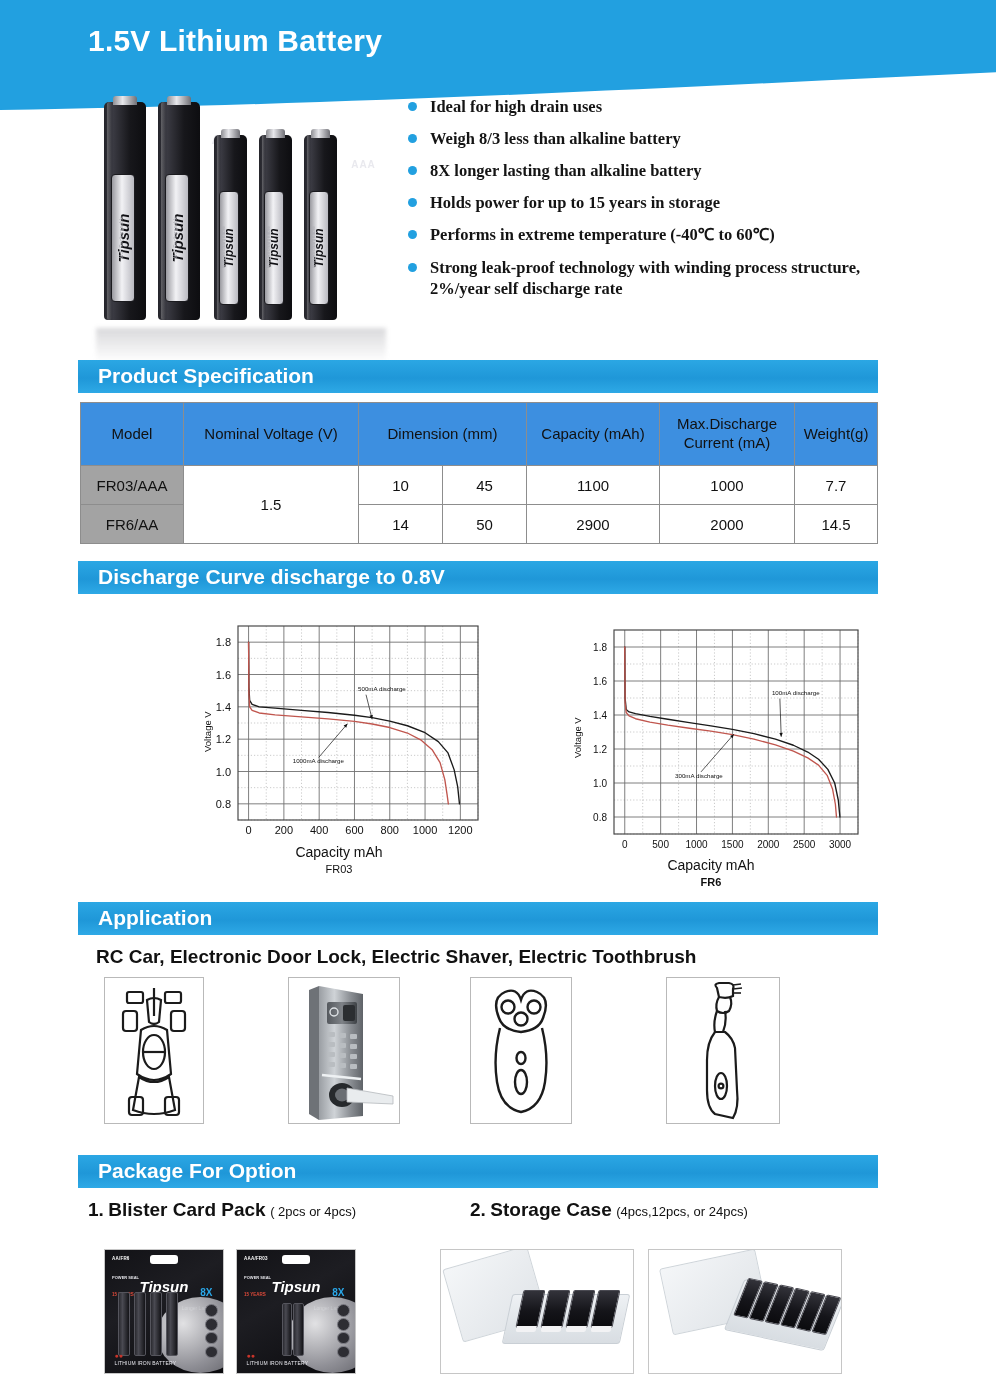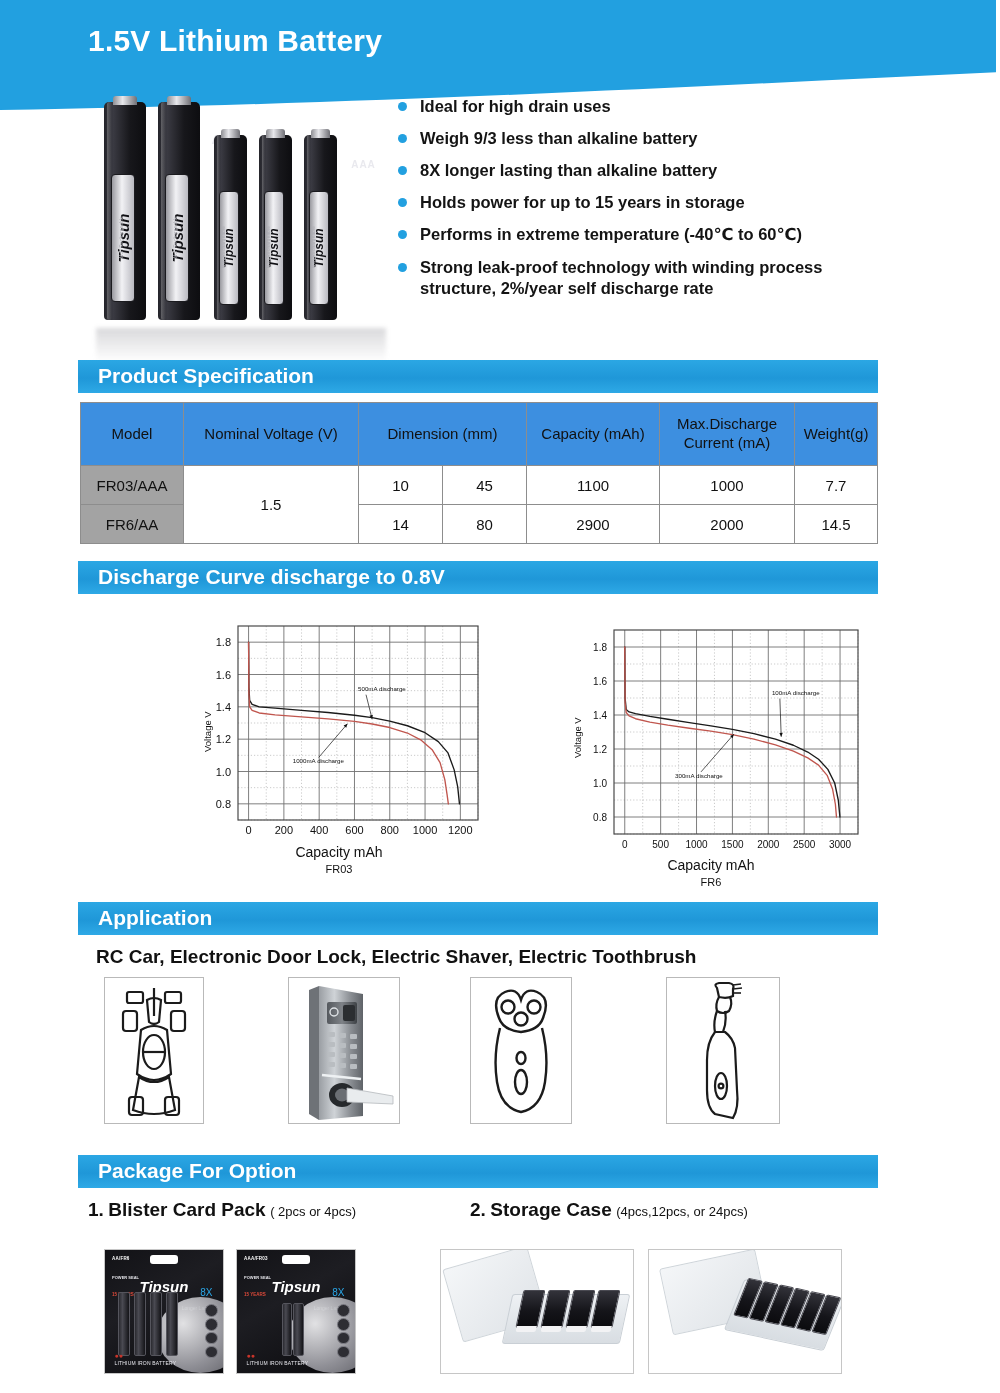--- a/index.html
+++ b/index.html
@@ -27,21 +27,21 @@
   .bat .brand{position:absolute;left:50%;top:50%;transform:translate(-50%,-50%) rotate(-90deg);
               font-weight:bold;color:#101014;white-space:nowrap;font-style:italic;}
   .bat .vert{position:absolute;right:7%;top:50%;transform:translate(0,-50%) rotate(-90deg);
              transform-origin:center;font-size:4.5px;color:#a9a9b0;white-space:nowrap;letter-spacing:.3px;}
   .bat .shine{position:absolute;left:8%;top:0;width:10%;height:100%;
               background:linear-gradient(90deg,rgba(255,255,255,.26),rgba(255,255,255,0));border-radius:4px;}
   .reflect{position:absolute;left:96px;top:248px;width:290px;height:34px;
            background:linear-gradient(180deg,rgba(130,130,138,.30),rgba(255,255,255,0));
            filter:blur(2px);}
 
-  .bullets{position:absolute;left:392px;top:16px;width:520px;}
+  .bullets{position:absolute;left:402px;top:16px;width:520px;font-family:Liberation Serif, serif;}
   .bullet{position:relative;padding-left:28px;margin-bottom:11px;font-size:16.5px;font-weight:bold;
           line-height:1.28;color:#141414;}
   .bullet .dot{position:absolute;left:6px;top:6px;width:9px;height:9px;border-radius:50%;background:#22a0e0;}
 
   
   .secbar{position:absolute;left:78px;width:800px;height:33px;
           background:linear-gradient(180deg,#2ba7e4 0%,#1f97d8 55%,#2ea9e6 100%);}
   .secbar span{position:absolute;left:20px;top:4px;font-size:21px;font-weight:bold;color:#fff;
                white-space:nowrap;}
 
@@ -72,21 +72,21 @@
   .pkgline .small{font-size:13px;font-weight:normal;}
   .pkgcard{position:absolute;border:1px solid #c6c6c6;background:#fff;overflow:hidden;}
 
   
   .blister{position:absolute;left:0;top:0;width:100%;height:100%;
            background:linear-gradient(150deg,#121216 0%,#1d1d22 40%,#0a0a0d 100%);}
   .bl-hang{position:absolute;left:38%;top:4%;width:24%;height:7%;background:#fff;border-radius:3px;}
   .bl-sku{position:absolute;left:6%;top:5%;font-size:4.5px;color:#fff;font-weight:bold;letter-spacing:.2px;}
   .bl-brand{position:absolute;left:50%;top:23%;transform:translateX(-50%);
             font-size:15px;font-weight:bold;font-style:italic;color:#fff;white-space:nowrap;}
-  .bl-8x{position:absolute;right:9%;top:30%;font-size:10px;font-weight:normal;color:#2aa8ea;}
+  .bl-8x{position:absolute;right:9%;top:30%;font-size:10px;font-weight:bold;color:#2aa8ea;}
   .bl-ll{position:absolute;right:7%;top:45%;font-size:5px;color:#cfd8de;white-space:nowrap;}
   .bl-pw{position:absolute;left:6%;top:20%;font-size:4px;color:#e3e3e8;line-height:1.35;font-weight:bold;}
   .bl-yr{position:absolute;left:6%;top:34%;font-size:4.5px;color:#e04a3a;font-weight:bold;}
   .bl-disc{position:absolute;right:-18%;top:38%;width:74%;height:62%;border-radius:50%;
            background:radial-gradient(circle at 30% 35%,#f3f3f5,#9b9ba2 55%,#5d5d64);opacity:.92;}
   .bl-dots{position:absolute;right:6%;top:44%;width:9%;}
   .bl-dot{width:100%;padding-top:100%;border-radius:50%;background:#2d2d33;margin-bottom:12%;
           border:.5px solid #7d7d85;}
   .bl-cells{position:absolute;left:11%;bottom:14%;height:50%;display:flex;gap:6%;align-items:flex-end;}
   .bl-cell{width:13px;height:100%;border-radius:2px;
@@ -168,21 +168,21 @@
   </div>
   <div class="reflect"></div>
 
   <div class="bullets">
     <div class="bullet">
       <span class="dot"></span>
       <span>Ideal for high drain uses</span>
     </div>
     <div class="bullet">
       <span class="dot"></span>
-      <span>Weigh 9/3 less than alkaline battery</span>
+      <span>Weigh 8/3 less than alkaline battery</span>
     </div>
     <div class="bullet">
       <span class="dot"></span>
       <span>8X longer lasting than alkaline battery</span>
     </div>
     <div class="bullet">
       <span class="dot"></span>
       <span>Holds power for up to 15 years in storage</span>
     </div>
     <div class="bullet">
@@ -229,21 +229,21 @@
       <td rowspan="2">1.5</td>
       <td>10</td>
       <td>45</td>
       <td>1100</td>
       <td>1000</td>
       <td>7.7</td>
     </tr>
     <tr>
       <td class="model">FR6/AA</td>
       <td>14</td>
-      <td>80</td>
+      <td>50</td>
       <td>2900</td>
       <td>2000</td>
       <td>14.5</td>
     </tr>
   </tbody>
 </table>
 
 <div class="secbar" style="top:561px;">
   <span>Discharge Curve discharge to 0.8V</span>
 </div>
@@ -352,21 +352,21 @@
       <text x="49" y="38.99999999999997" text-anchor="end" font-size="10" fill="#111" font-family="&quot;Liberation Sans&quot;,sans-serif">1.8</text>
       <text x="213.8823529411765" y="82.59999999999997" font-size="6.2" fill="#111" font-family="&quot;Liberation Sans&quot;,sans-serif">100mA discharge</text>
       <line x1="221.8823529411765" y1="86.59999999999997" x2="223.21176470588236" y2="124.75999999999999" stroke="#111" stroke-width="0.7"></line>
       <polygon points="223.21176470588236,124.75999999999999 221.36668795117083,120.98697842979618 224.7897991150424,120.86772464957745" fill="#111"></polygon>
       <text x="117" y="165.89999999999998" font-size="6.2" fill="#111" font-family="&quot;Liberation Sans&quot;,sans-serif">300mA discharge</text>
       <line x1="143" y1="159.89999999999998" x2="175.8470588235294" y2="122.21000000000001" stroke="#111" stroke-width="0.7"></line>
       <polygon points="175.8470588235294,122.21000000000001 174.61852870426898,126.22630598262508 172.03634602083713,123.97591843962202" fill="#111"></polygon>
     </svg>
   <div class="ylab" style="left:14px;top:146px;">Voltage V</div>
   <div class="cap-title" style="top:245px;left:28px;width:250px;">Capacity mAh</div>
-  <div class="cap-sub" style="top:264px;left:28px;width:250px;">FR6</div>
+  <div class="cap-sub" style="top:264px;left:28px;width:250px;font-weight:bold;">FR6</div>
 </div>
 
 <div class="secbar" style="top:902px;text-align:center;">
   <span>Application</span>
 </div>
 
 <div class="apptext">RC Car,  Electronic Door Lock,  Electric Shaver,  Electric Toothbrush</div>
 
 <div class="appcard" style="left:104px;top:977px;width:98px;height:145px;">
   <svg viewBox="0 0 98 145" width="98" height="145">

